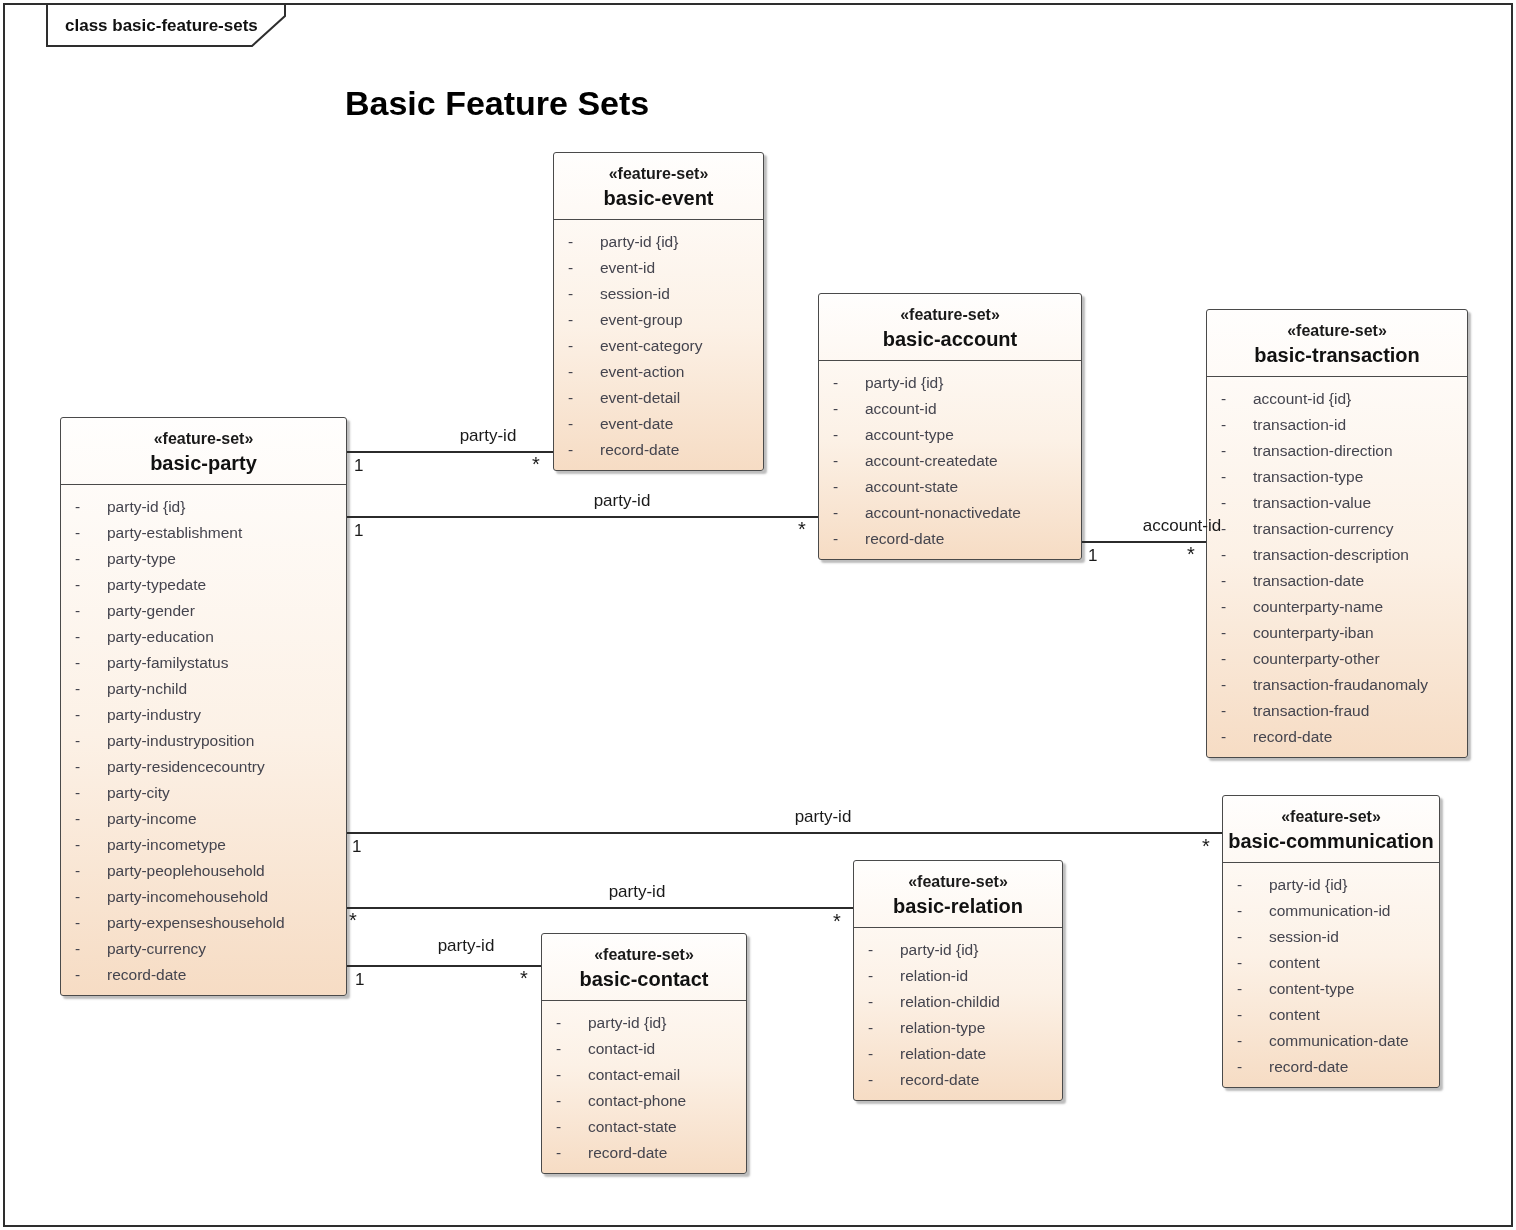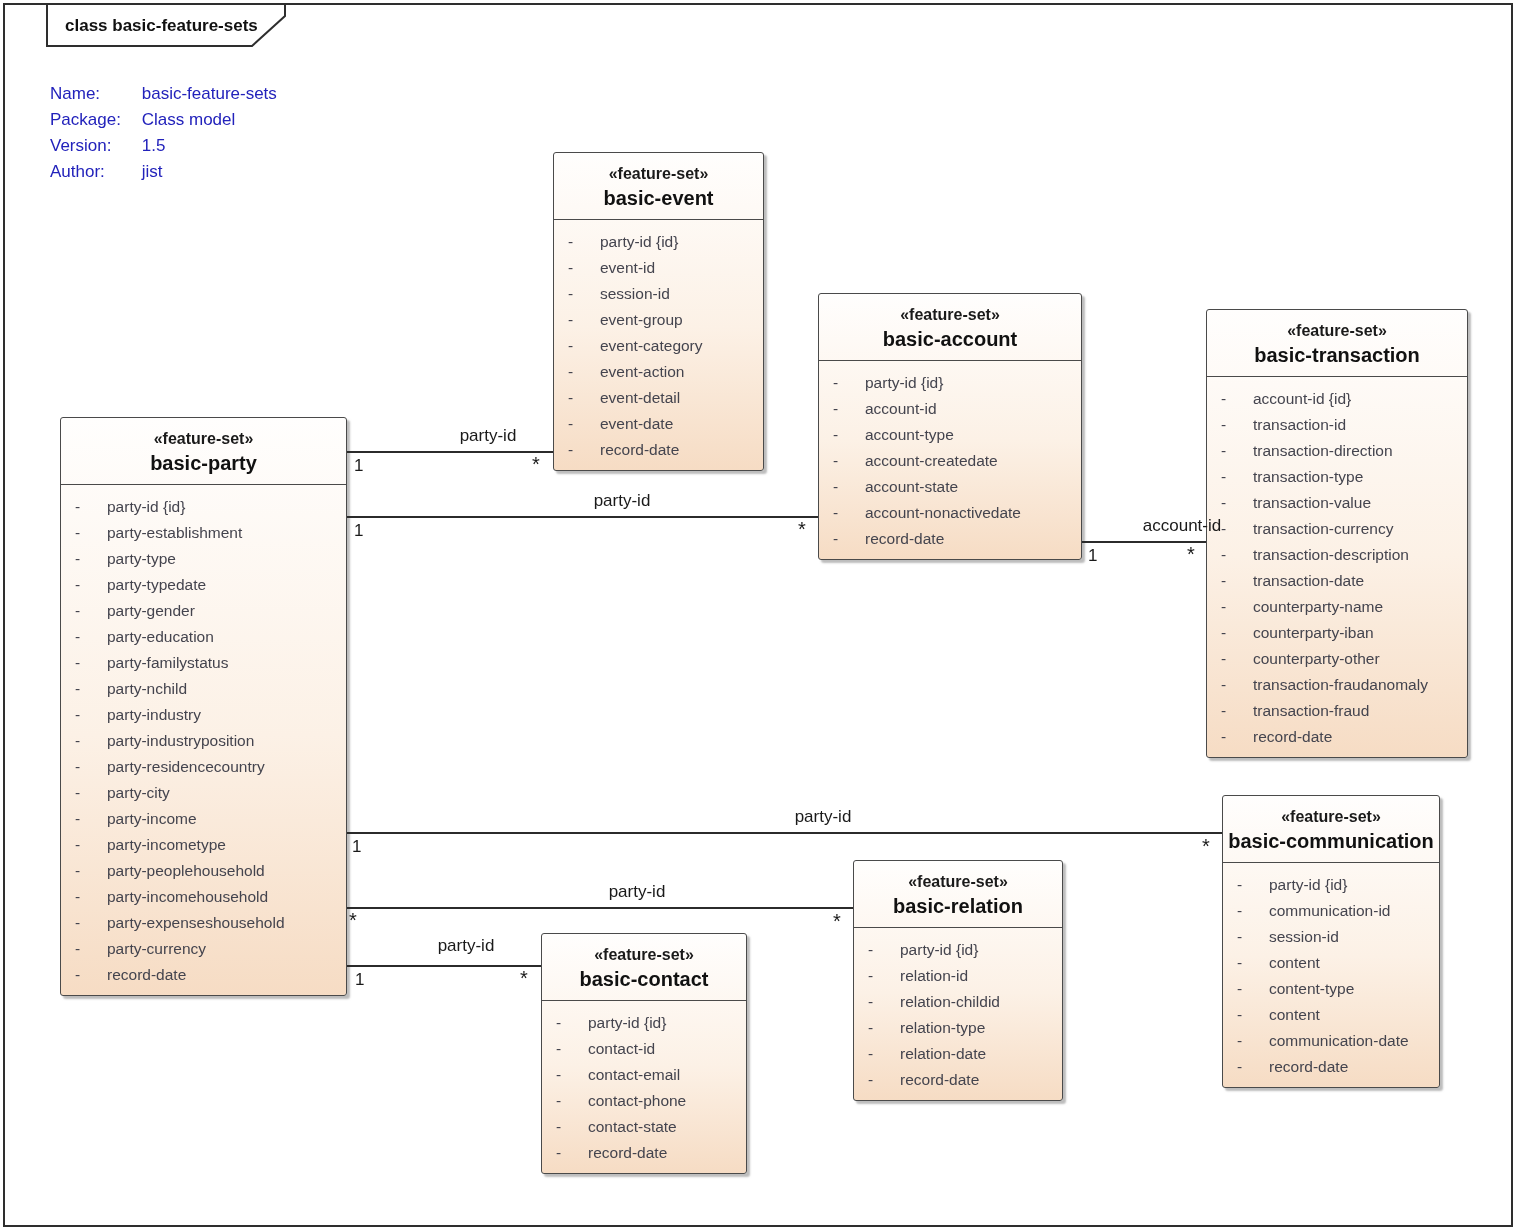--- a/index.html
+++ b/index.html
@@ -49,39 +49,22 @@
 
   <div class="frame-border"></div>
 
   <div class="frame-tab">
     <svg width="252" height="46">
       <path d="M1,1 L239,1 L239,13 L206,43 L1,43 Z" fill="#ffffff" stroke="#2e2e2e" stroke-width="2"></path>
     </svg>
     <span class="frame-tab-label">class basic-feature-sets</span>
   </div>
 
-
-  <div class="meta">
-      <div class="meta-row">
-      <span class="meta-label">Name:</span>
-      <span class="meta-value">basic-feature-sets</span>
-    </div>
-      <div class="meta-row">
-      <span class="meta-label">Package:</span>
-      <span class="meta-value">Class model</span>
-    </div>
-      <div class="meta-row">
-      <span class="meta-label">Version:</span>
-      <span class="meta-value">1.5</span>
-    </div>
-      <div class="meta-row">
-      <span class="meta-label">Author:</span>
-      <span class="meta-value">jist</span>
-    </div>
-    </div>
+  <div class="diagram-title">Basic Feature Sets</div>
+
 
   <div class="uml-class" style="left:60px;top:417px;width:287px;">
     <div class="uml-head">
       <div class="stereo">«feature-set»</div>
       <div class="cname">basic-party</div>
     </div>
     <div class="uml-attrs">
         <div class="attr-row">
         <span class="dash">-</span>
         <span class="attr-text">party-id {id}</span>

